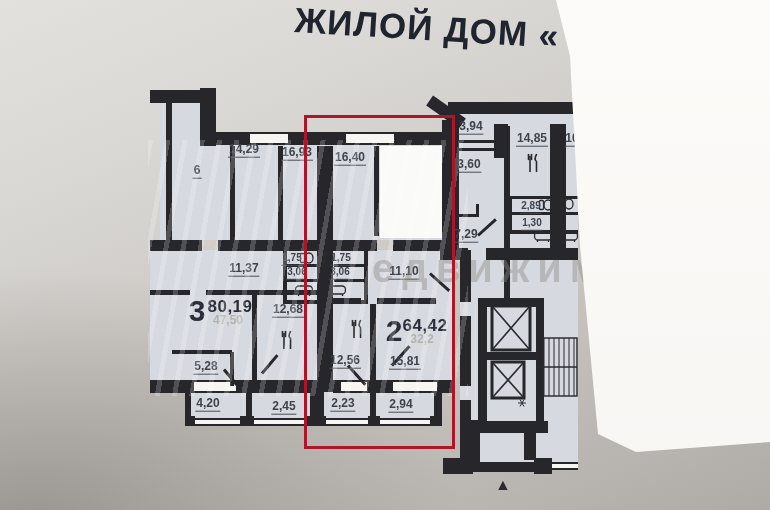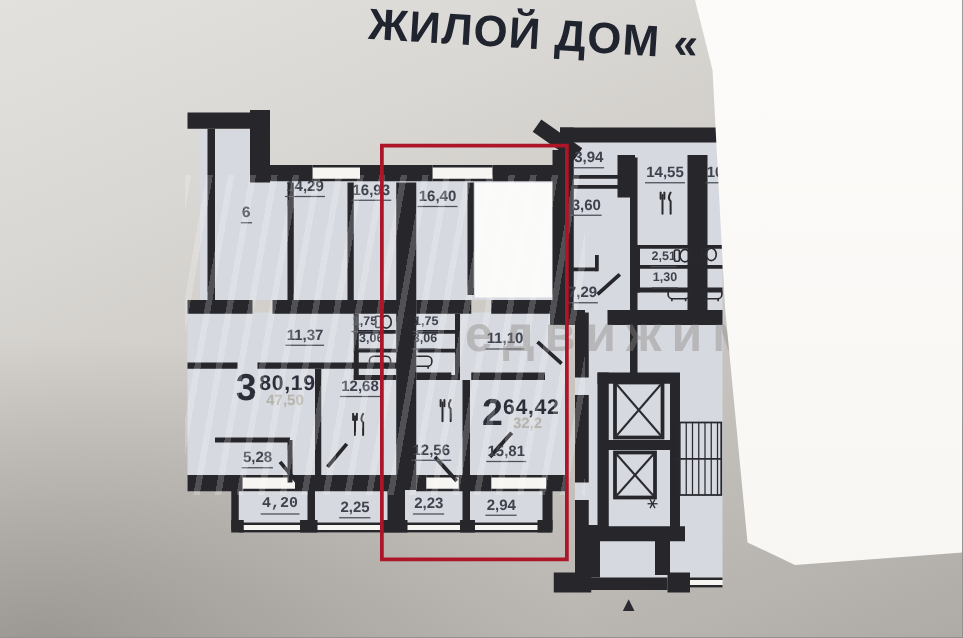--- a/index.html
+++ b/index.html
@@ -216,39 +216,39 @@
           <g stroke="#2a2a2e" stroke-width="1.3" fill="none">
             <rect x="1" y="2" width="17" height="8" rx="3.5"></rect>
             <path d="M4 10v2M15 10v2"></path>
           </g>
         </svg></div>
       <span class="lab room" style="left: 197px; top: 171px;">6</span>
       <span class="lab room" style="left: 244px; top: 150px;">14,29</span>
       <span class="lab room" style="left: 297px; top: 153px;">16,93</span>
       <span class="lab room" style="left: 350px; top: 158px;">16,40</span>
       <span class="lab room" style="left: 471px; top: 127px;">3,94</span>
-      <span class="lab room" style="left: 532px; top: 139px;">14,55</span>
+      <span class="lab room" style="left: 532px; top: 139px;">14,85</span>
       <span class="lab room" style="left: 572px; top: 139px;">10</span>
       <span class="lab room" style="left: 469px; top: 165px;">3,60</span>
       <span class="lab room" style="left: 466px; top: 235px;">7,29</span>
       <span class="lab room" style="left: 244px; top: 269px;">11,37</span>
       <span class="lab room" style="left: 404px; top: 272px;">11,10</span>
       <span class="lab room" style="left: 288px; top: 310px;">12,68</span>
       <span class="lab room" style="left: 345px; top: 361px;">12,56</span>
       <span class="lab room" style="left: 405px; top: 362px;">15,81</span>
       <span class="lab room" style="left: 206px; top: 367px;">5,28</span>
-      <span class="lab room" style="left: 224px; top: 404px; font-family: Liberation Mono, monospace;">4,20</span>
-      <span class="lab room" style="left: 284px; top: 407px;">2,25</span>
+      <span class="lab room" style="left: 208px; top: 404px;">4,20</span>
+      <span class="lab room" style="left: 284px; top: 407px;">2,45</span>
       <span class="lab room" style="left: 343px; top: 404px;">2,23</span>
       <span class="lab room" style="left: 401px; top: 405px;">2,94</span>
       <span class="lab small" style="left: 292px; top: 259px;">1,75</span>
       <span class="lab small" style="left: 297px; top: 273px;">3,06</span>
       <span class="lab small" style="left: 341px; top: 259px;">1,75</span>
       <span class="lab small" style="left: 340px; top: 273px;">3,06</span>
-      <span class="lab small" style="left: 531px; top: 207px;">2,51</span>
+      <span class="lab small" style="left: 531px; top: 207px;">2,89</span>
       <span class="lab small" style="left: 532px; top: 224px;">1,30</span>
       <span class="lab apt-big" style="left: 197px; top: 311px;">3</span>
       <span class="lab apt-total" style="left: 230px; top: 307px;">80,19</span>
       <span class="lab apt-sub" style="left: 228px; top: 320px;">47,50</span>
       <span class="lab apt-big" style="left: 394px; top: 331px;">2</span>
       <span class="lab apt-total" style="left: 425px; top: 326px;">64,42</span>
       <span class="lab apt-sub" style="left: 422px; top: 339px;">32,2</span>
     </div>
 
   <svg id="overlay-svg" width="770" height="510">

